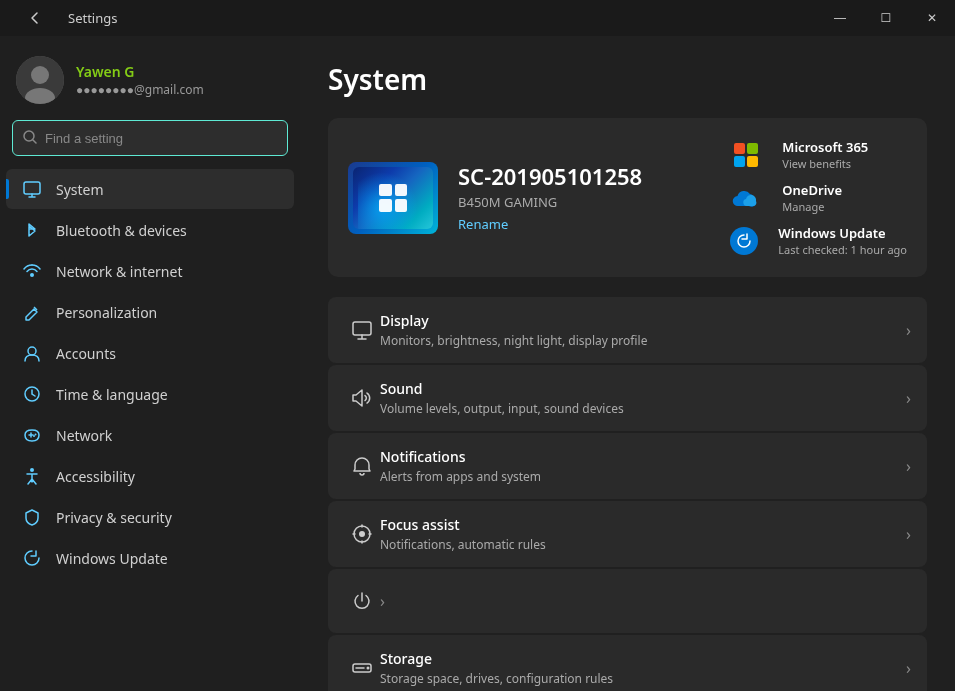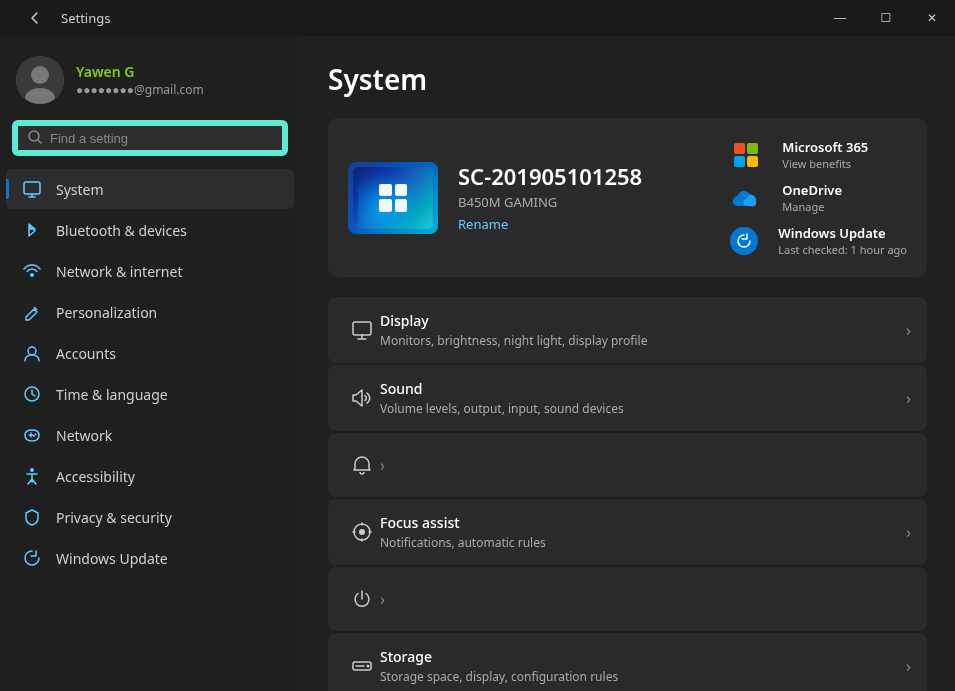--- a/index.html
+++ b/index.html
@@ -20,21 +20,21 @@
       align-items: center;
       justify-content: space-between;
       background: #1a1a1a;
       height: 36px;
       padding: 0 0 0 12px;
       flex-shrink: 0;
     }
     .titlebar-left {
       display: flex;
       align-items: center;
-      gap: 3px;
+      gap: 10px;
     }
     .titlebar-title {
       font-size: 13px;
       color: #ccc;
     }
     .titlebar-controls {
       display: flex;
     }
     .titlebar-btn {
       width: 46px;
@@ -91,21 +91,21 @@
 
     .search-box {
       margin: 0 12px 12px 12px;
       display: flex;
       align-items: center;
       background: #2d2d2d;
       border-radius: 6px;
       padding: 0 10px;
       gap: 8px;
       height: 36px;
-      border: 6px solid #5eead4;
+      border: 1px solid #5eead4;
     }
     .search-box input {
       background: transparent;
       border: none;
       outline: none;
       color: #ccc;
       font-size: 13px;
       flex: 1;
     }
     .search-box input::placeholder { color: #888; }
@@ -523,20 +523,24 @@
         <span class="settings-item-chevron">›</span>
       </div>
 
       <div class="settings-item">
         <div class="settings-item-icon">
           <svg width="22" height="22" viewBox="0 0 22 22" fill="none">
             <path d="M11 3a7 7 0 0 0-7 7v4l-1 2h16l-1-2v-4a7 7 0 0 0-7-7z" stroke="#ccc" stroke-width="1.5" stroke-linejoin="round" fill="none"></path>
             <path d="M9 18a2 2 0 0 0 4 0" stroke="#ccc" stroke-width="1.5"></path>
           </svg>
         </div>
+        <div class="settings-item-text">
+          <div class="settings-item-title">Notifications</div>
+          <div class="settings-item-desc">Alerts from apps and system</div>
+        </div>
         <span class="settings-item-chevron">›</span>
       </div>
 
       <div class="settings-item">
         <div class="settings-item-icon">
           <svg width="22" height="22" viewBox="0 0 22 22" fill="none">
             <circle cx="11" cy="11" r="8" stroke="#ccc" stroke-width="1.5" fill="none"></circle>
             <circle cx="11" cy="11" r="3" fill="#ccc"></circle>
             <path d="M11 4V2M11 20v-2M4 11H2M20 11h-2" stroke="#ccc" stroke-width="1.5" stroke-linecap="round"></path>
           </svg>
@@ -561,20 +565,20 @@
       <div class="settings-item">
         <div class="settings-item-icon">
           <svg width="22" height="22" viewBox="0 0 22 22" fill="none">
             <rect x="2" y="7" width="18" height="8" rx="2" stroke="#ccc" stroke-width="1.5" fill="none"></rect>
             <circle cx="17" cy="11" r="1.5" fill="#ccc"></circle>
             <path d="M5 11h8" stroke="#ccc" stroke-width="1.5" stroke-linecap="round"></path>
           </svg>
         </div>
         <div class="settings-item-text">
           <div class="settings-item-title">Storage</div>
-          <div class="settings-item-desc">Storage space, display, configuration rules</div>
+          <div class="settings-item-desc">Storage space, drives, configuration rules</div>
         </div>
         <span class="settings-item-chevron">›</span>
       </div>
 
     </div>
   </div>
 </div>
 
 </body></html>

